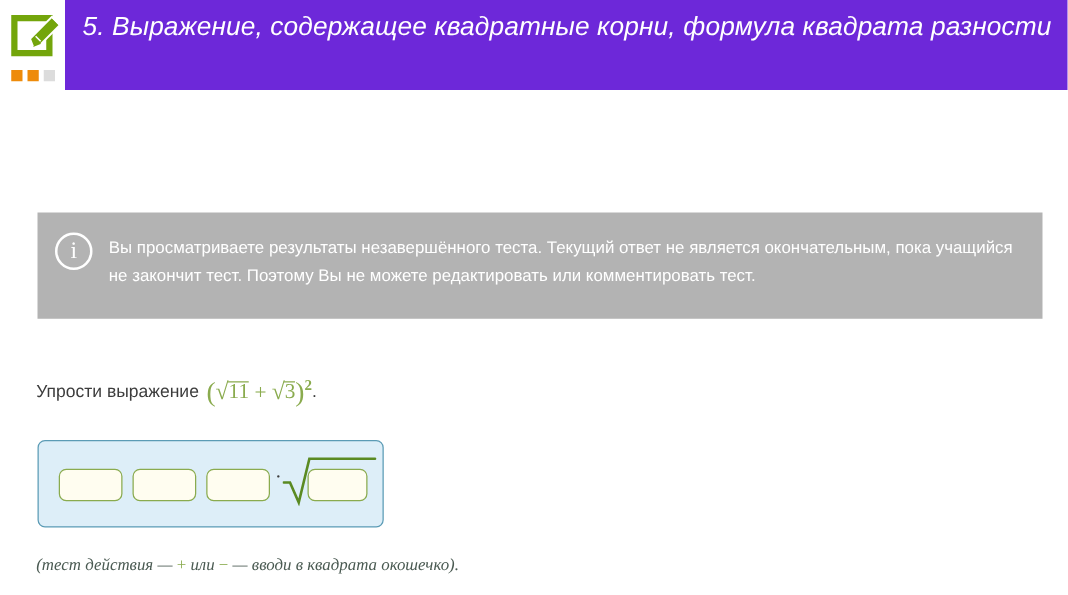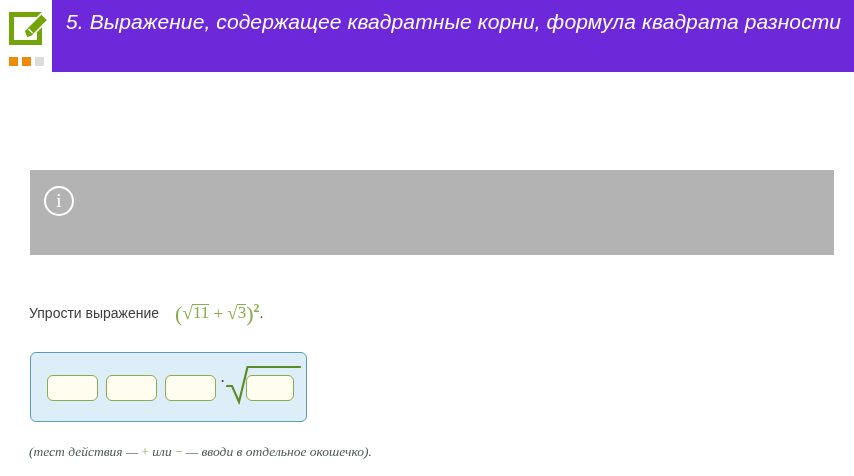--- a/index.html
+++ b/index.html
@@ -128,21 +128,21 @@
     font-size: 14px;
     line-height: 20px;
     white-space: nowrap;
   }
   .math {
     color: #8aab4e;
     font-family: "Liberation Serif", serif;
     font-size: 17px;
     position: relative;
     top: 1px;
-    margin-left: 16px;
+    margin-left: 6px;
   }
   .paren {
     font-size: 22px;
     position: relative;
     top: 2px;
   }
   .rad {
     display: inline-block;
     position: relative;
     font-family: "Liberation Serif", serif;
@@ -247,20 +247,21 @@
     </div>
   </div>
 
   <div class="header-bar">
     <div class="header-title">5. Выражение, содержащее квадратные корни, формула квадрата разности</div>
   </div>
 </div>
 
 <div class="info-banner">
   <div class="info-icon">i</div>
+  <div class="info-text">Вы просматриваете результаты незавершённого теста. Текущий ответ не является окончательным, пока учащийся не закончит тест. Поэтому Вы не можете редактировать или комментировать тест.</div>
 </div>
 
 <div class="question">
   <span>Упрости выражение</span><span class="math"><span class="paren">(</span><span class="rad"><span class="rad-sign">√</span><span class="rad-body">11</span><span class="rad-bar" style="width:17px"></span></span> <span>+</span> <span class="rad"><span class="rad-sign">√</span><span class="rad-body">3</span><span class="rad-bar" style="width:9px"></span></span><span class="paren">)</span><span class="sup2">2</span></span><span class="period">.</span>
 </div>
 
 <div class="answer-panel">
 
   <input class="ibox ibox1" type="text" value="" style="">
 
@@ -271,14 +272,14 @@
   <span class="mult-dot">·</span>
 
   <svg class="big-rad" viewBox="0 0 76 42">
     <path d="M1 23 L6 23 L13 39 L21.5 4 L74 4" fill="none" stroke="#5a8a22" stroke-width="2.1" stroke-linecap="round" stroke-linejoin="miter"></path>
   </svg>
 
   <input class="ibox ibox4" type="text" value="" style="">
 </div>
 
 <div class="hint">
-  <span>(тест действия </span><span>— </span><span class="op">+</span><span> или </span><span class="op">−</span><span> — </span><span>вводи в отдельное окошечко).</span>
+  <span>(тест действия </span><span>— </span><span class="op">+</span><span> или </span><span class="op">−</span><span> — </span><span>вводи в квадрата окошечко).</span>
 </div>
 
 </body></html>

